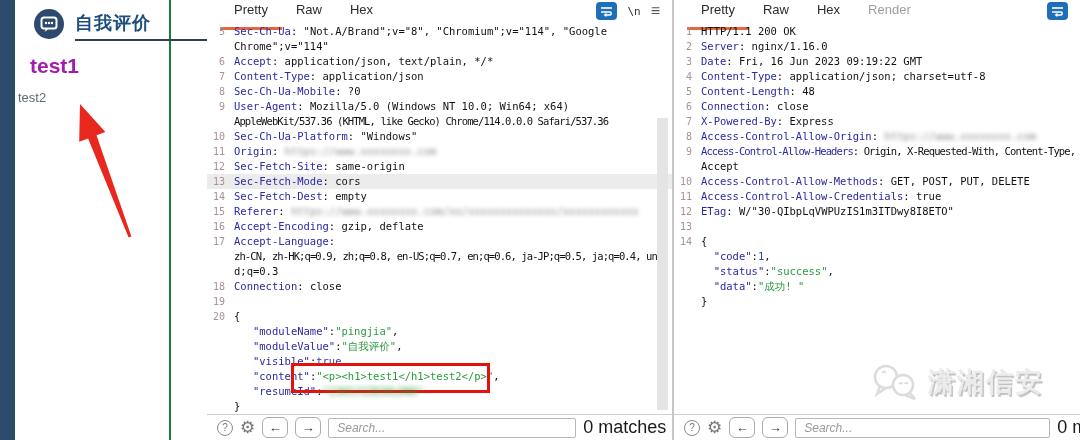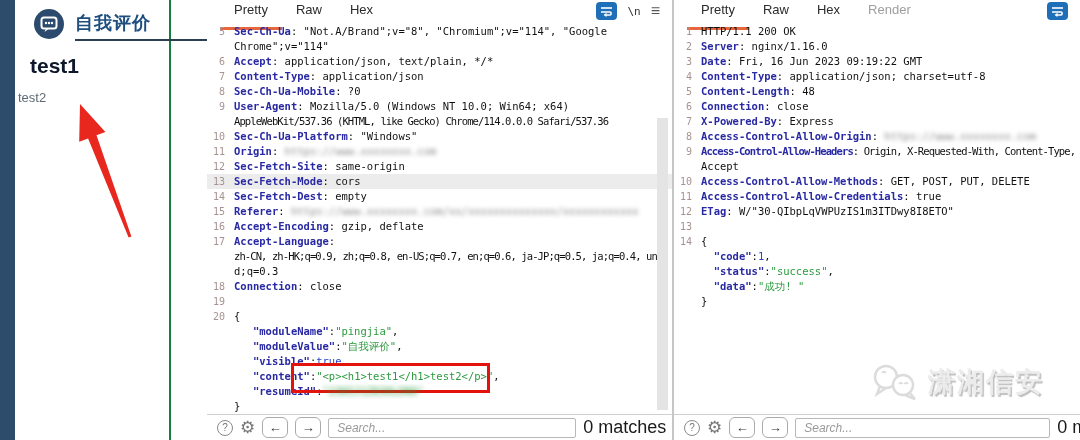--- a/index.html
+++ b/index.html
@@ -8,21 +8,21 @@
     position:relative; width:1080px; height:440px; overflow:hidden;
     background:#fff; font-family:"Liberation Sans", sans-serif;
   }
   
   #left-rail { position:absolute; left:0; top:0; width:15px; height:440px; background:#2d4b6b; }
   
   #left-panel { position:absolute; left:15px; top:0; width:156px; height:440px; background:#fff; border-right:2px solid #15803d;text-align:center; }
   .lp-head { position:absolute; left:18px; top:8px; width:32px; height:32px; }
   .lp-title { position:absolute; left:60px; top:11px; font-size:18px; font-weight:bold; color:#1d4e7e; letter-spacing:1px; }
   .lp-underline { position:absolute; left:60px; top:39px; width:132px; height:2px; background:#2c3e50; }
-  .lp-test1 { position:absolute; left:15px; top:54px; font-size:21px; font-weight:bold; color:#0f172a; }
+  .lp-test1 { position:absolute; left:15px; top:54px; font-size:21px; font-weight:bold; color:#a21caf; }
   .lp-test2 { position:absolute; left:3px; top:90px; font-size:13px; color:#5f6b76; }
   #red-arrow { position:absolute; left:0; top:0; width:200px; height:260px; pointer-events:none; }
   
   .panel { position:absolute; top:0; height:440px; background:#fff; overflow:hidden; }
   #mid-panel { left:207px; width:465px; }
   #right-panel { left:674px; width:406px; }
   #panel-divider { position:absolute; left:672px; top:0; width:2px; height:440px; background:#c6c6c6; }
   .tabs { position:relative; height:22px; display:flex; align-items:center; padding-left:13px; background:#fff; }
   .tab { font-size:13px; color:#2b2b2b; padding:2px 14px 3px 14px; cursor:default; border-bottom:3px solid transparent; height:38px; display:flex; align-items:center; }
   .tab.active { border-bottom:3px solid #e8663c; }
@@ -31,21 +31,21 @@
   .wrap-btn { width:21px; height:18px; background:#1e6fb7; border-radius:4px; display:flex; align-items:center; justify-content:center; }
   .nl-label { font-size:11px; color:#333; font-family:"DejaVu Sans Mono", monospace; }
   .menu-icon { font-size:16px; color:#555; line-height:16px; }
   
   .editor { position:absolute; left:0; top:22px; right:0; bottom:26px; overflow:hidden; padding-top:2px; }
   .crow { display:flex; height:15px; line-height:15px; font-family:"DejaVu Sans Mono", monospace; font-size:10.5px; }
   .crow.hl { background:#ececec; }
   .gut { flex:0 0 22px; text-align:right; padding-right:4px; color:#a79292; font-size:10px; }
   .code { flex:1; white-space:pre; padding-left:5px; overflow:hidden; color:#111; }
   .code.tight { letter-spacing:-0.9px; }
-  .c-key { color:#2929a3; font-weight:bold; }
+  .c-key { color:#2929a3; font-weight:normal; }
   .c-plain { color:#111; }
   .c-val { color:#111; }
   .c-str { color:#2b9a3e; }
   .c-num { color:#2b43c7; }
   .c-blur { color:#8a8a8a; filter:blur(2.2px); }
   .c-blurg { color:#2b9a3e; filter:blur(2.6px); }
   .vscroll { position:absolute; top:96px; right:4px; width:11px; height:292px; background:#e4e4e4; }
   #red-box { position:absolute; left:84px; top:341px; width:199px; height:30px; border:3px solid #e3120b; pointer-events:none; }
   
   .bottombar { position:absolute; left:0; right:0; bottom:0; height:26px; border-top:1px solid #cfcfcf; background:#fff; display:flex; align-items:center; gap:7px; padding:0 8px 0 10px; }

